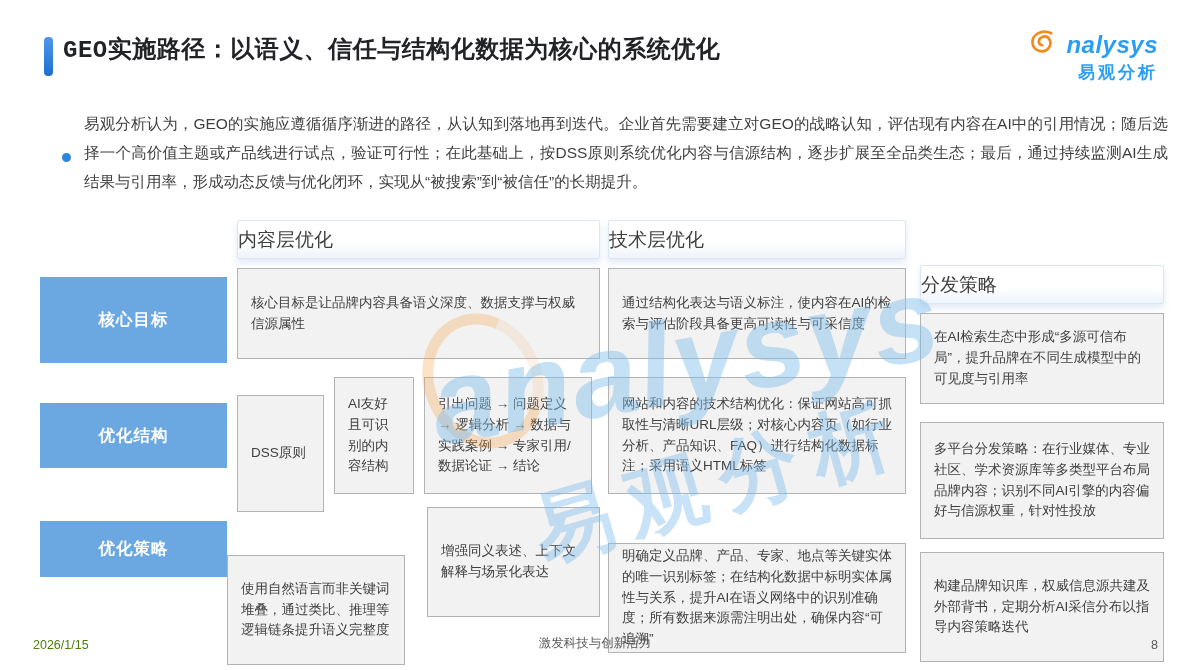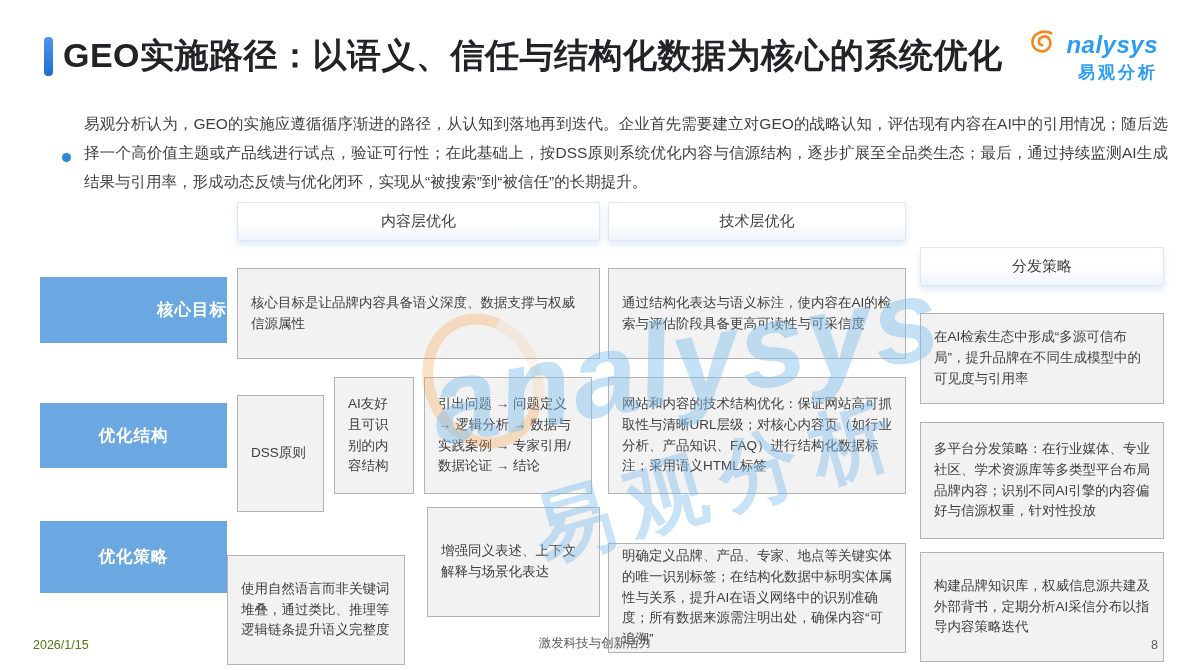--- a/index.html
+++ b/index.html
@@ -13,22 +13,22 @@
   .slide { position: absolute; inset: 0; background: #ffffff; }
 
   
   .accent-bar {
     position: absolute; left: 44px; top: 37px; width: 9px; height: 39px;
     border-radius: 4px;
     background: linear-gradient(180deg, #4e97ea 0%, #1f6fd0 100%);
   }
   .page-title {
     position: absolute; left: 63px; top: 33px; width: 960px;
-    font-size: 34px; font-weight: bold; color: #222326;
-    letter-spacing: 0.5px; white-space: nowrap;
+    font-size: 24px; font-weight: bold; color: #222326;
+    letter-spacing: 0.5px; white-space: nowrap; font-family: Liberation Mono, monospace;
   }
   .logo { position: absolute; right: 32px; top: 28px; width: 130px; text-align: right; }
   .logo-row { display: flex; align-items: flex-end; justify-content: space-between; }
   .logo-swirl { width: 30px; height: 30px; margin-right: -2px; margin-bottom: 1px; }
   .logo-word {
     font-size: 24px; font-weight: bold; font-style: italic;
     color: #2a9df4; letter-spacing: 0.5px;
   }
   .logo-sub {
     font-size: 17px; font-weight: bold; color: #2a9df4;
@@ -45,26 +45,26 @@
     flex: 0 0 auto; width: 9px; height: 9px; border-radius: 50%;
     background: #2e86d8; margin-top: 9px; margin-right: 13px;
   }
   .intro-text {
     font-size: 15.5px; color: #3f3f3f; line-height: 1.87;
     text-align: justify;
   }
 
   
   .colhead {
-    position: absolute; top: 202px; height: 39px;
+    position: absolute; top: 220px; height: 39px;
     background: linear-gradient(180deg, #ffffff 55%, #eef4fb 100%);
     border: 1px solid #dde7f2; border-radius: 2px;
     box-shadow: 0 4px 7px rgba(170, 195, 228, 0.35);
-    display: flex; align-items: center; justify-content: center;
-    font-size: 15px; color: #3f3f3f;
+    display: flex; align-items: center; justify-content: flex-start;
+    font-size: 19px; color: #3f3f3f;
   }
   .rowlabel {
     position: absolute; left: 40px; width: 187px;
     background: #6ba7e0;
     display: flex; align-items: center; justify-content: center;
     font-size: 16.5px; font-weight: bold; color: #ffffff;
     letter-spacing: 1px;
   }
   .cell {
     position: absolute;
@@ -135,21 +135,21 @@
   <div class="colhead col1">
     <span>内容层优化</span>
   </div>
   <div class="colhead col2">
     <span>技术层优化</span>
   </div>
   <div class="colhead col3">
     <span>分发策略</span>
   </div>
 
-  <div class="rowlabel" style="top:277px;height:66px;justify-content:flex-end;">
+  <div class="rowlabel" style="top:277px;height:86px;">
     <span>核心目标</span>
   </div>
   <div class="cell col2" style="top:268px;height:91px;">
     <div class="inner">通过结构化表达与语义标注，使内容在AI的检索与评估阶段具备更高可读性与可采信度</div>
   </div>
   <div class="cell col1" style="top:268px;height:91px;">
     <div class="inner">核心目标是让品牌内容具备语义深度、数据支撑与权威信源属性</div>
   </div>
   <div class="cell col3" style="top:268px;height:91px;">
     <div class="inner">在AI检索生态中形成“多源可信布局”，提升品牌在不同生成模型中的可见度与引用率</div>
@@ -167,21 +167,21 @@
   <div class="cell" style="left:424px;width:168px;top:377px;height:117px;">
     <div class="inner">引出问题 → 问题定义 → 逻辑分析 → 数据与实践案例 → 专家引用/数据论证 → 结论</div>
   </div>
   <div class="cell col2" style="top:377px;height:117px;">
     <div class="inner">网站和内容的技术结构优化：保证网站高可抓取性与清晰URL层级；对核心内容页（如行业分析、产品知识、FAQ）进行结构化数据标注；采用语义HTML标签</div>
   </div>
   <div class="cell col3" style="top:377px;height:117px;">
     <div class="inner">多平台分发策略：在行业媒体、专业社区、学术资源库等多类型平台布局品牌内容；识别不同AI引擎的内容偏好与信源权重，针对性投放</div>
   </div>
 
-  <div class="rowlabel" style="top:521px;height:72px;">
+  <div class="rowlabel" style="top:521px;height:56px;">
     <span>优化策略</span>
   </div>
   <div class="cell" style="left:227px;width:178px;top:507px;height:110px;margin-top:48px;">
     <div class="inner">使用自然语言而非关键词堆叠，通过类比、推理等逻辑链条提升语义完整度</div>
   </div>
   <div class="cell" style="left:427px;width:173px;top:507px;height:110px;">
     <div class="inner">增强同义表述、上下文解释与场景化表达</div>
   </div>
   <div class="cell col2" style="top:507px;height:110px;margin-top:36px;">
     <div class="inner">明确定义品牌、产品、专家、地点等关键实体的唯一识别标签；在结构化数据中标明实体属性与关系，提升AI在语义网络中的识别准确度；所有数据来源需注明出处，确保内容“可追溯”</div>

